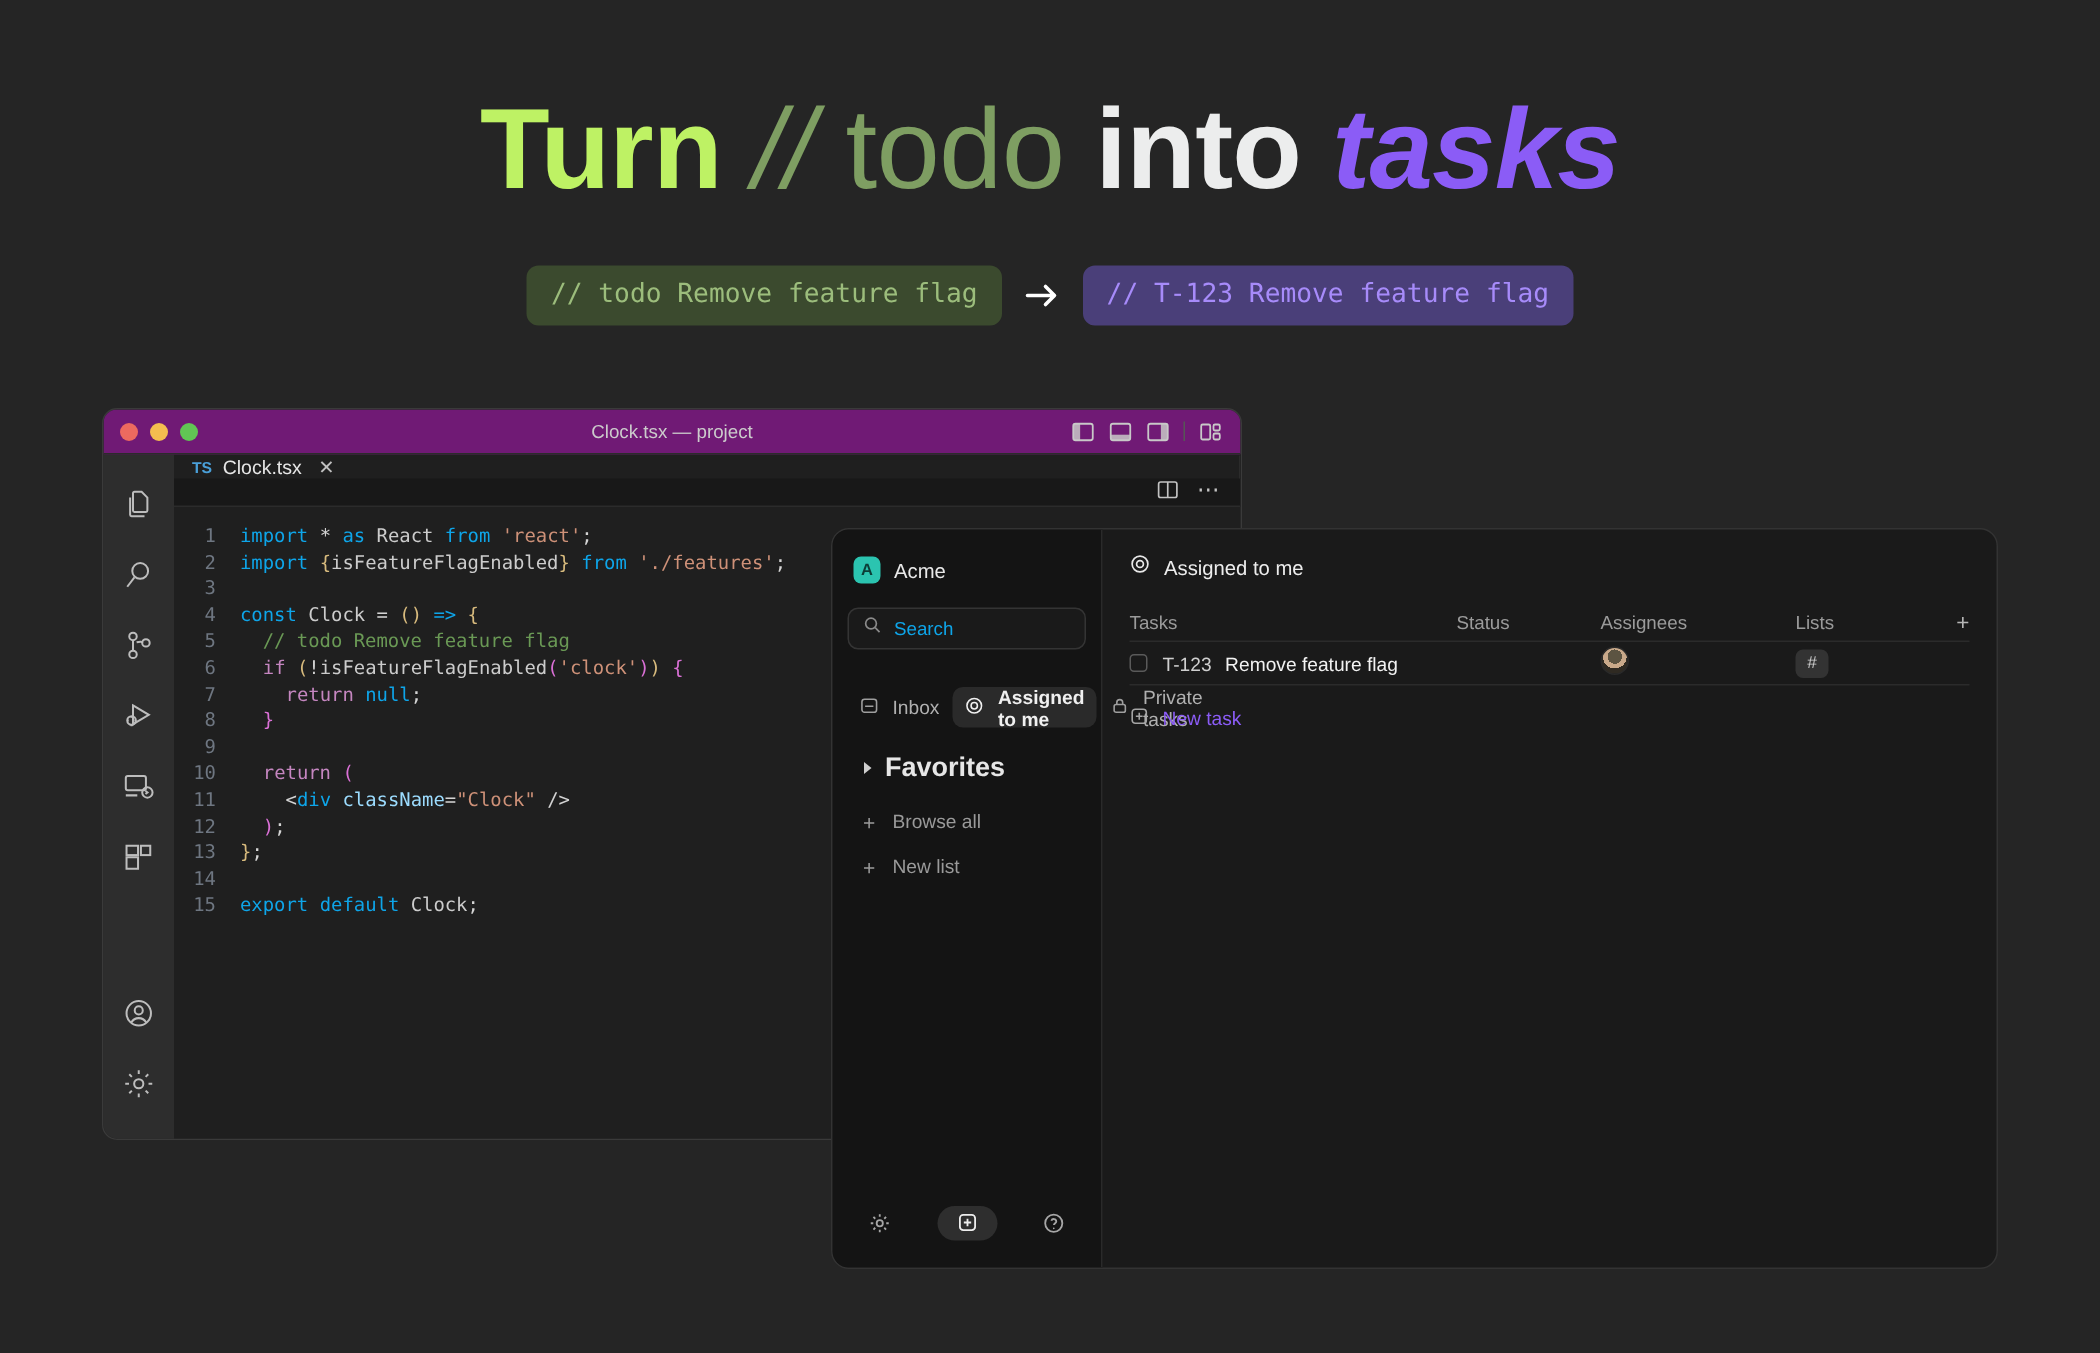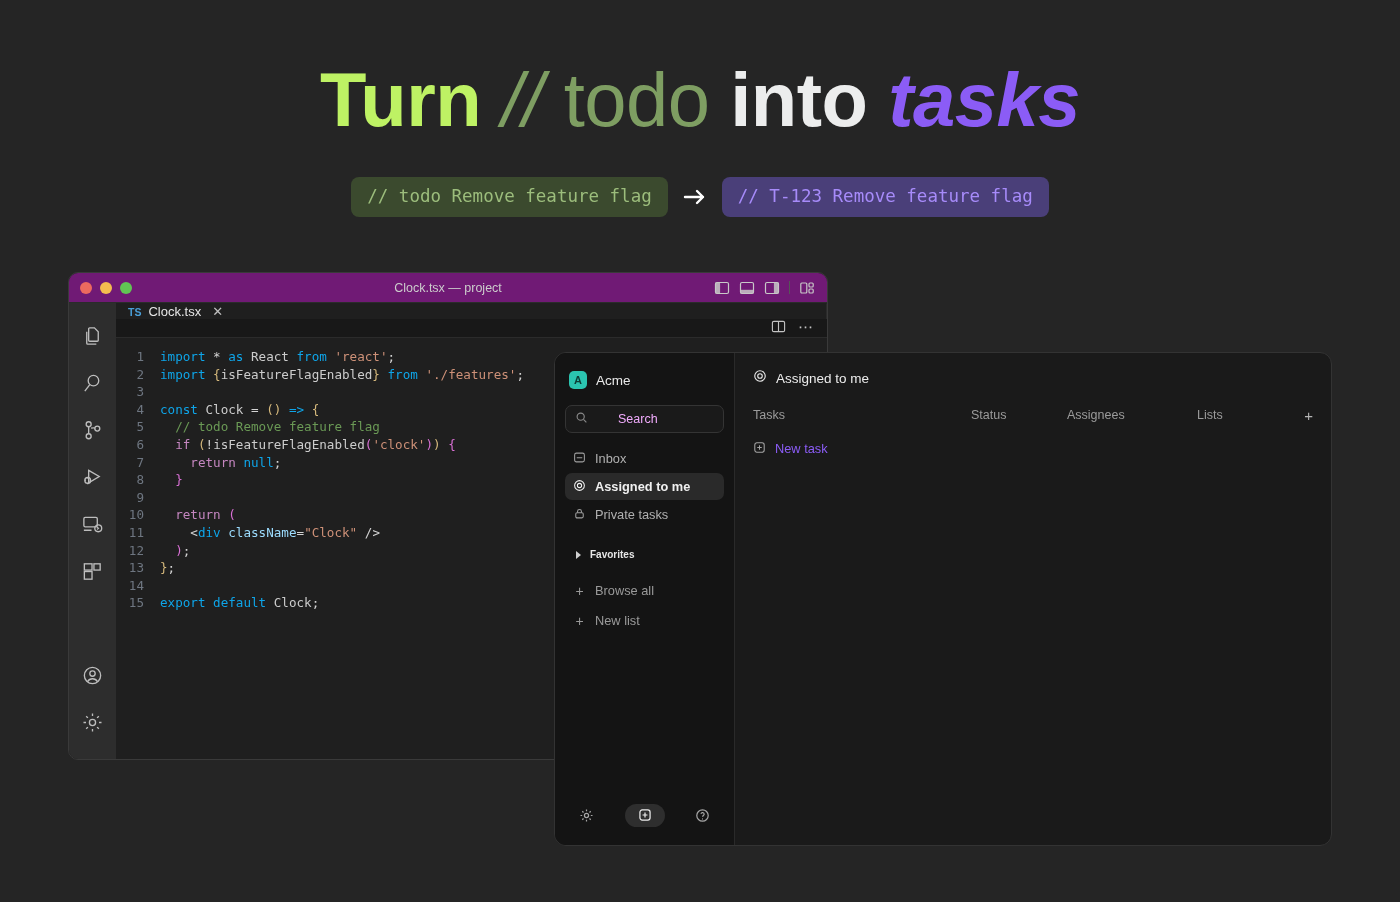--- a/index.html
+++ b/index.html
@@ -134,33 +134,33 @@
     color: #0c3d37; font-size: 11px; font-weight: 700;
     display: flex; align-items: center; justify-content: center;
   }
   .ws-name { font-size: 13.5px; color: #e9e9e9; }
 
   .search {
     margin-top: 14px; height: 28px; border: 1px solid #343434; border-radius: 7px;
     display: flex; align-items: center; gap: 8px; padding: 0 9px; background: #1a1a1a;
   }
   .search svg { width: 13px; height: 13px; flex: none; }
-  .search-ph { font-size: 12.5px; color: #f0abfc; margin-left: 22px; }
-
-  .navlist { margin-top: 12px; display: flex; flex-direction: column; gap: 1px; justify-content: center; }
+  .search-ph { font-size: 12.5px; color: #0ea5e9; }
+
+  .navlist { margin-top: 25px; display: flex; flex-direction: row; gap: 1px; }
   .navitem {
     height: 27px; display: flex; align-items: center; gap: 9px;
     padding: 0 8px; border-radius: 7px;
     font-size: 12.8px; color: #b0b0b0;
   }
   .navitem svg { width: 13px; height: 13px; flex: none; }
   .navitem.sel { background: #2a2a2a; color: #f0f0f0; font-weight: 600; }
   .navgroup {
     margin-top: 14px; height: 25px; display: flex; align-items: center; gap: 9px;
-    padding: 0 8px; font-size: 10px; color: #e6e6e6; font-weight: 700;
+    padding: 0 8px; font-size: 18px; color: #e6e6e6; font-weight: 700;
   }
   .tri { width: 0; height: 0; border-left: 5px solid #cfcfcf; border-top: 4px solid transparent; border-bottom: 4px solid transparent; margin-left: 3px; }
   .navsub { margin-top: 10px; display: flex; flex-direction: column; gap: 3px; }
   .navsub .navitem { color: #9a9a9a; }
   .plusg { color: #9a9a9a; font-size: 14px; width: 13px; text-align: center; flex: none; }
 
   .tp-foot {
     margin-top: auto; height: 54px; display: flex; align-items: center;
     justify-content: space-between; padding: 0 14px 6px 14px;
   }
@@ -470,20 +470,35 @@
 
       <div class="tbl">
         <div class="thead">
           <span class="col-task">Tasks</span>
           <span class="col-status">Status</span>
           <span class="col-assignees">Assignees</span>
           <span class="col-lists">Lists</span>
           <span class="col-add">+</span>
         </div>
 
+        <div class="trow">
+          <span class="col-task" style="display:flex;align-items:center">
+            <span class="chk"></span>
+            <span class="tid">T-123</span>
+            <span class="ttitle">Remove feature flag</span>
+          </span>
+          <span class="col-status"></span>
+          <span class="col-assignees">
+            <span class="avatar" style="display:inline-block"></span>
+          </span>
+          <span class="col-lists">
+            <span class="listbadge">#</span>
+          </span>
+          <span class="col-add"></span>
+        </div>
 
         <div class="newtask">
           <span>
             <svg viewBox="0 0 16 16" fill="none" stroke="#a5a5a5" stroke-width="1.3">
                 <rect x="2.2" y="2.2" width="11.6" height="11.6" rx="2.6"></rect>
                 <path d="M8 5.2v5.6M5.2 8h5.6"></path>
               </svg>
           </span>
           <span>New task</span>
         </div>

